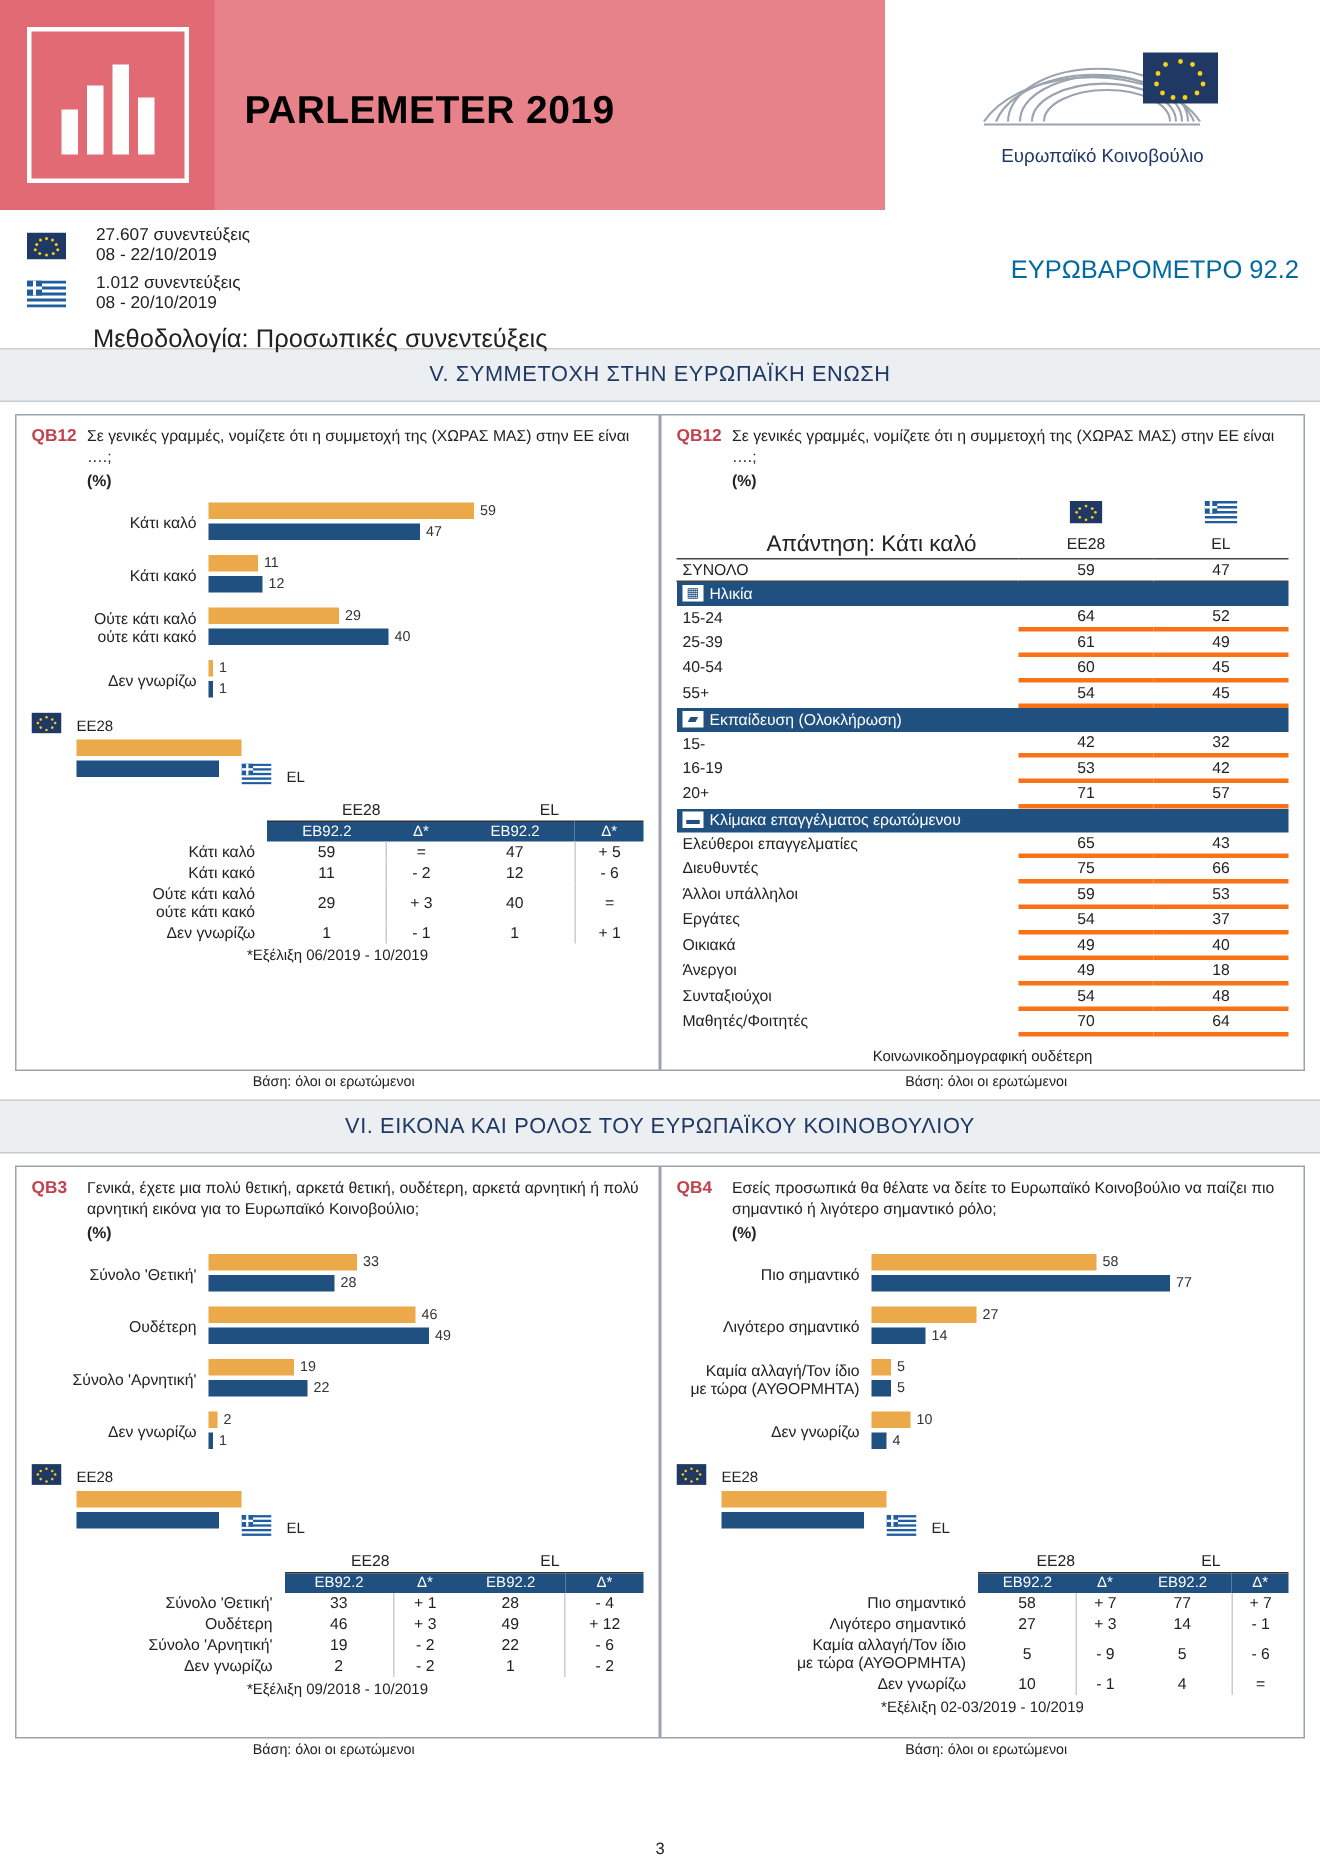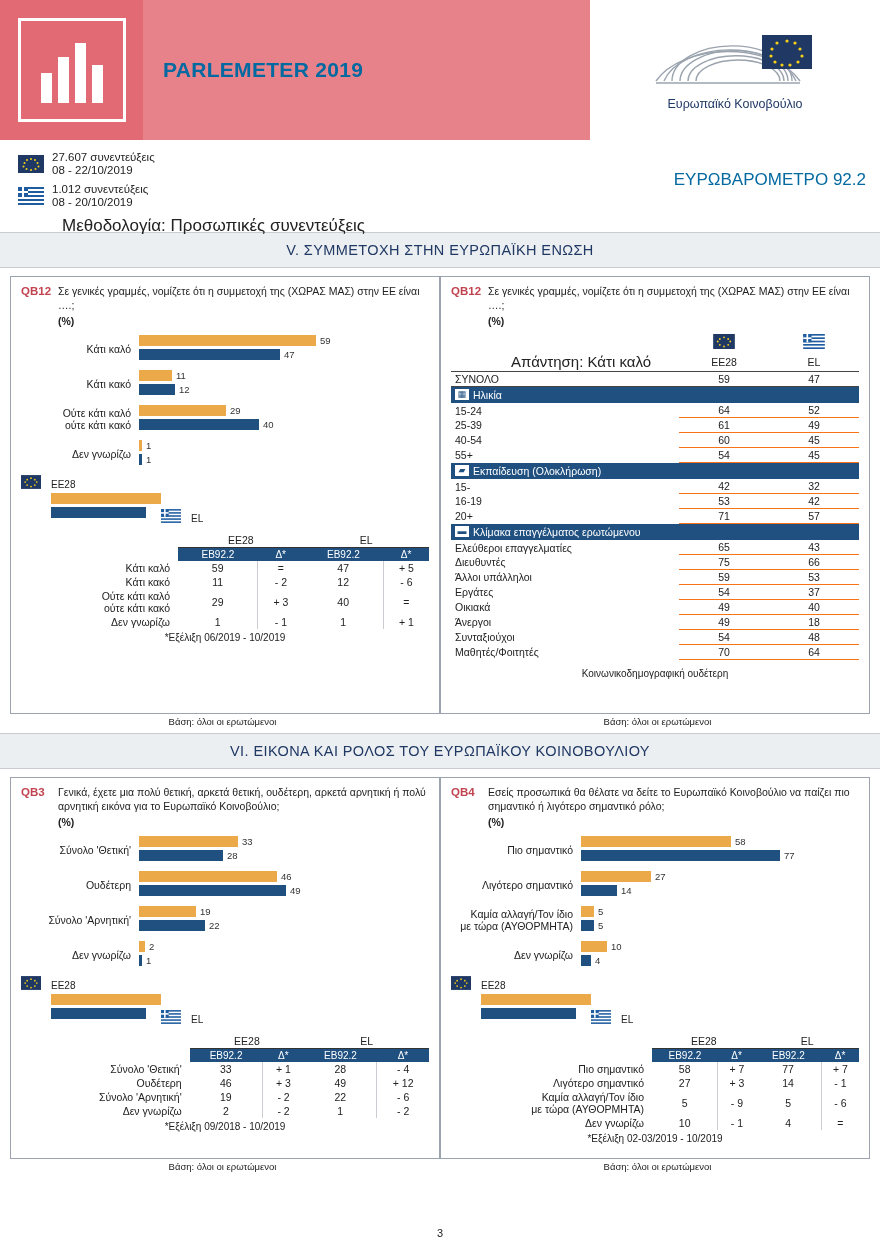--- a/index.html
+++ b/index.html
@@ -19,35 +19,35 @@
   .hdr-band { position:absolute; left:0; top:0; width:100%; height:140px; background:#e8828a; }
   .hdr-band2 { position:absolute; left:0; top:0; width:143px; height:140px; background:#e16a74; }
   .hdr-logo-box {
     position:absolute; left:18px; top:18px; width:108px; height:104px;
     border:3px solid #ffffff;
   }
   .bars-icon { position:absolute; left:20px; bottom:16px; display:flex; align-items:flex-end; gap:6px; height:62px; }
   .bars-icon i { display:block; width:11px; background:#ffffff; }
   .hdr-title {
     position:absolute; left:163px; top:58px;
-    font-size:21px; font-weight:bold; color:#0369a1; letter-spacing:.3px;
+    font-size:26px; font-weight:bold; color:#000000; letter-spacing:.3px;
   }
   .hdr-right {
     position:absolute; right:0; top:0; width:290px; height:140px;
     background:#ffffff; display:flex; flex-direction:column; align-items:center; justify-content:center;
   }
   .ep-logo { width:170px; height:62px; position:relative; }
   .ep-logo svg { width:170px; height:62px; }
   .ep-label { font-size:12.5px; color:#1f3864; margin-top:6px; }
 
   
   .info { position:relative; height:92px; padding:10px 0 0 0; }
   .flag { width:26px; height:18px; display:inline-block; vertical-align:middle; }
   .info-rows { position:absolute; left:18px; top:8px; }
-  .info-row { display:flex; align-items:center; gap:8px; height:32px; }
+  .info-row { display:flex; align-items:center; gap:20px; height:32px; }
   .info-row .txt { line-height:1.15; font-size:11.5px; }
   .method { position:absolute; left:62px; top:76px; font-size:17px; }
   .country {
     position:absolute; left:0; right:0; top:30px; text-align:center;
     font-size:18px; font-weight:bold; letter-spacing:1px;
   }
   .eurobar {
     position:absolute; right:14px; top:30px;
     font-size:17px; color:#0369a1;
   }
@@ -95,21 +95,21 @@
   .note { text-align:center; font-size:10px; margin-top:3px; }
 
   
   .demo { margin-top:6px; width:100%; border-collapse:collapse; font-size:10.5px; }
   .demo td { padding:1px 3px; }
   .demo .hdr-flag { text-align:center; }
   .demo .hdr-name { text-align:center; font-size:10.5px; }
   .demo .cat { background:#1f5080; color:#fff; padding:2px 4px 2px 22px; position:relative; font-size:10.5px;}
   .demo .cat .ic { position:absolute; left:4px; top:2px; width:14px; height:11px; background:#fff; color:#1f5080; font-size:9px; text-align:center; line-height:11px; }
   .demo .lbl { padding-left:4px; }
-  .demo .num { text-align:center; width:90px; border-bottom:1px solid #f97316; }
+  .demo .num { text-align:center; width:90px; border-bottom:3px solid #f97316; }
   .demo .tot td { border-top:1px solid #444; border-bottom:1px solid #444; }
   .demo-caption { text-align:center; font-size:10px; margin-top:8px; }
   .answer-line { font-size:15px; }
 
   .page-num { position:absolute; bottom:6px; left:0; right:0; text-align:center; font-size:11px; }
 </style>
 </head>
 <body>
 
 <div class="header">

